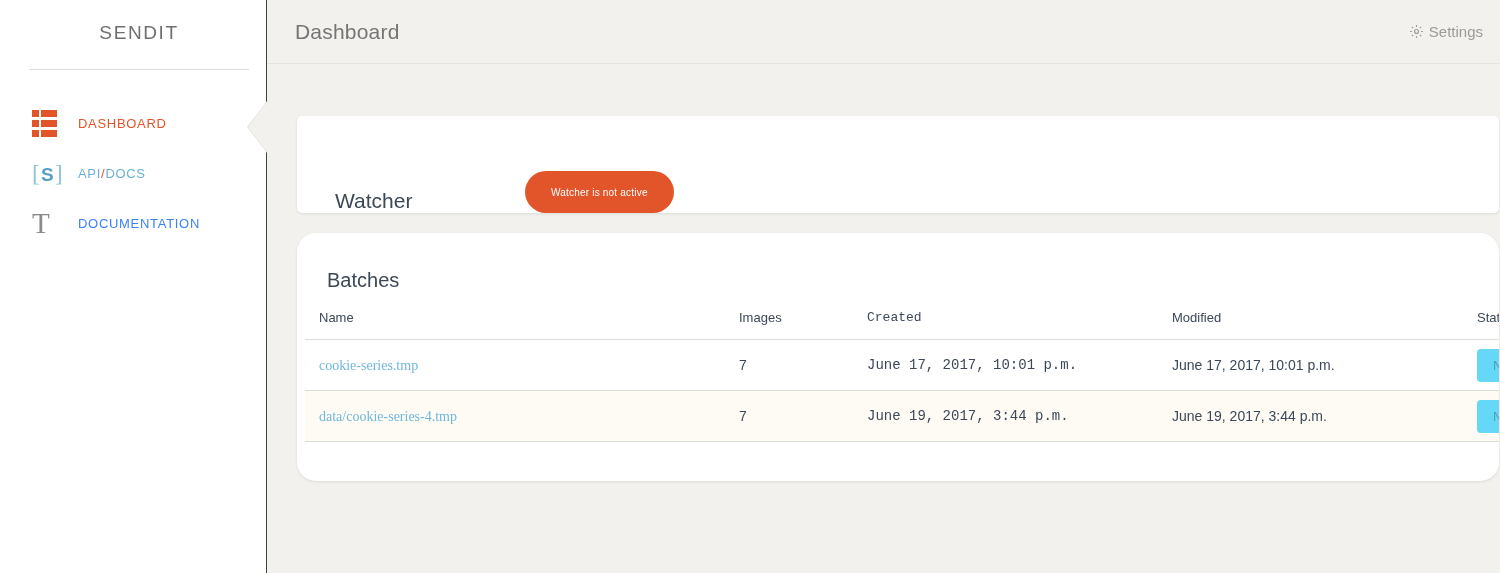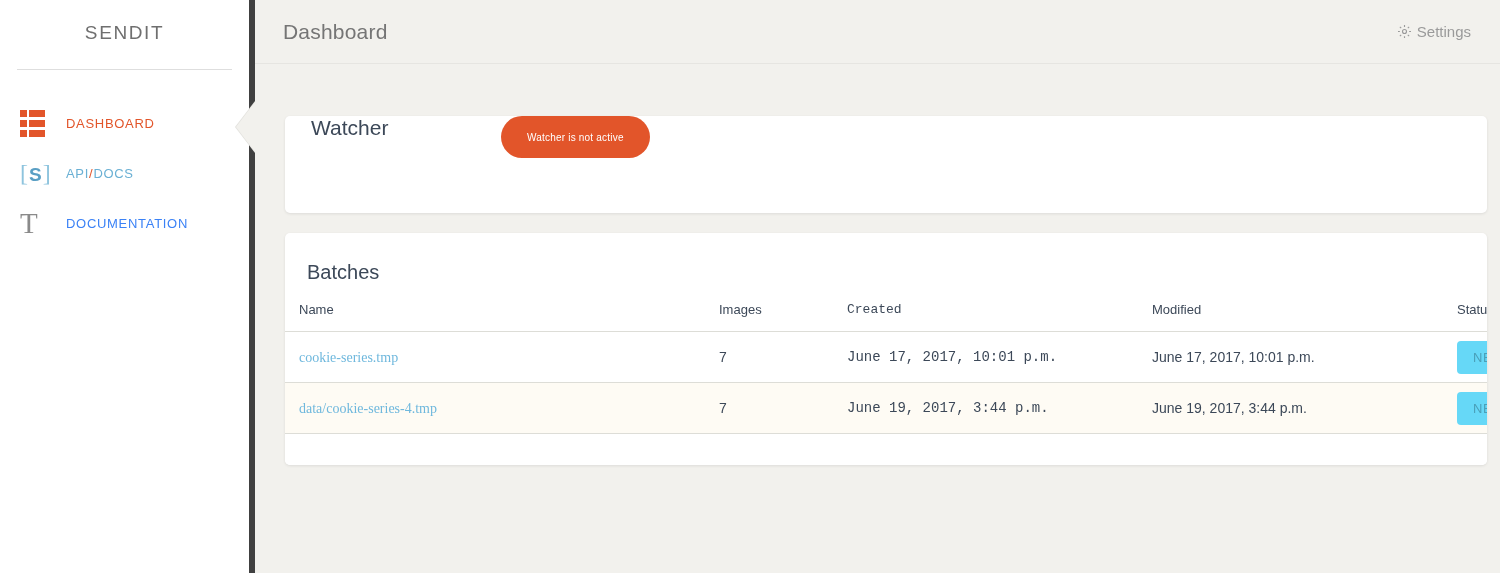--- a/index.html
+++ b/index.html
@@ -23,22 +23,23 @@
     height: 573px;
     display: flex;
   }
 
   
   .sidebar {
     position: relative;
     width: 255px;
     height: 573px;
     background: #ffffff;
-    border-right: 6px solid #404040;
+    border-right: 1px solid #404040;
     flex: 0 0 255px;
+    margin-left: 12px;
   }
 
   .brand {
     height: 66px;
     display: flex;
     align-items: center;
     justify-content: center;
     font-size: 19px;
     letter-spacing: 1.6px;
     color: #6f6f6f;
@@ -186,22 +187,22 @@
     background: #ffffff;
     border-radius: 5px;
     box-shadow: 0 1px 3px rgba(0,0,0,0.09);
     width: 1202px;
   }
 
   
   .watcher-card {
     height: 97px;
     display: flex;
-    align-items: flex-start;
-    padding-left: 26px;
+    align-items: flex-end;
+    padding-left: 38px;
     margin-bottom: 20px;
   }
 
   .watcher-title {
     font-size: 21px;
     color: #3c4858;
     font-weight: 400;
     width: 190px;
     flex: 0 0 190px;
   }
@@ -214,22 +215,23 @@
     height: 42px;
     padding: 0 26px;
     font-size: 10px;
     font-family: "Liberation Sans", sans-serif;
     cursor: pointer;
     letter-spacing: 0.2px;
   }
 
   
   .batches-card {
-    padding: 0;
+    padding: 8px;
     overflow: hidden;
+    border-radius: 19px;
   }
 
   .batches-title {
     font-size: 20px;
     color: #3c4858;
     font-weight: 400;
     padding: 28px 0 0 22px;
   }
 
   table.batches {

